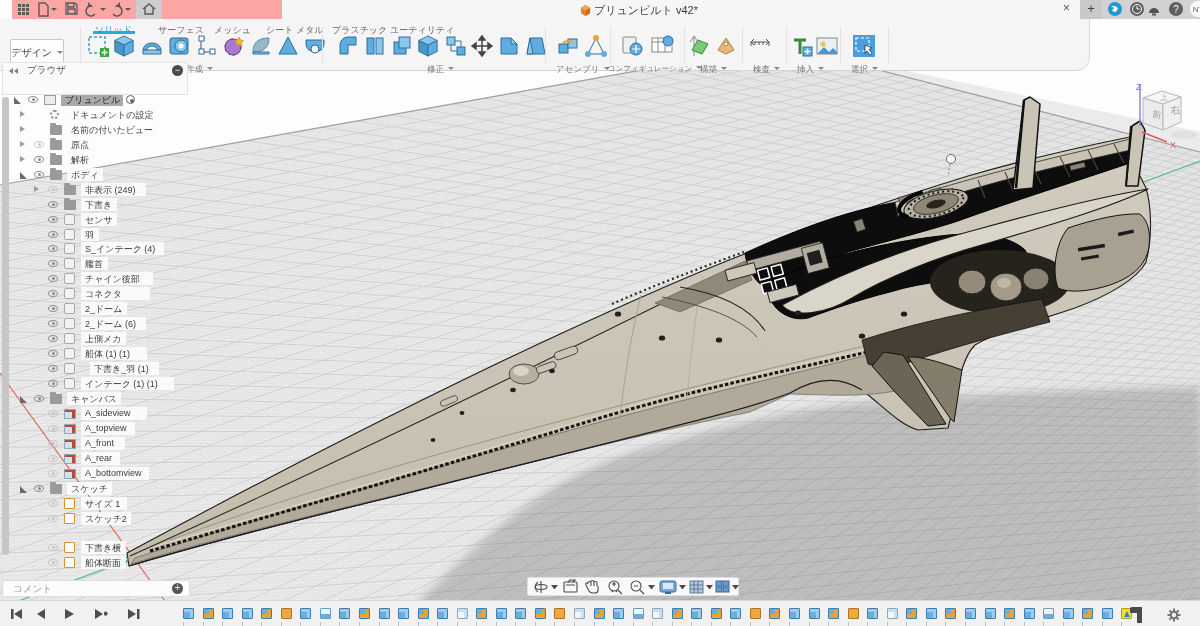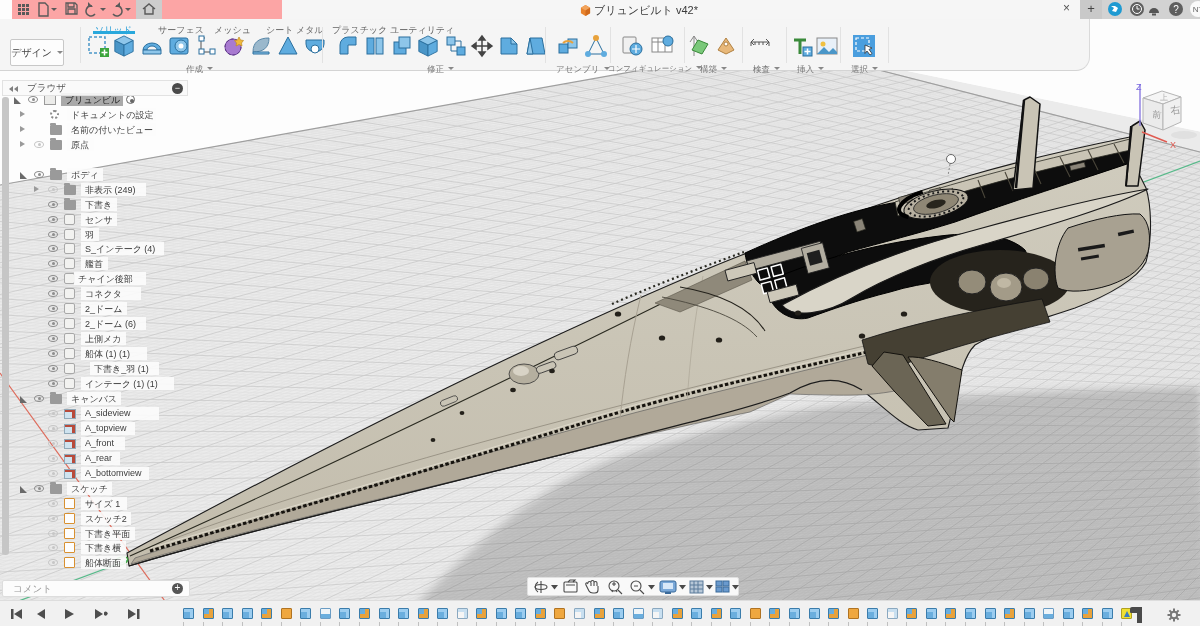--- a/index.html
+++ b/index.html
@@ -17,21 +17,21 @@
 .rtab.act{color:#1f9ad6}
 #solunder{position:absolute;left:93px;top:12px;width:42px;height:3px;background:#29a8dc}
 .glabel{position:absolute;top:45px;font-size:8.5px;color:#777;white-space:nowrap}
 .gsep{position:absolute;top:8px;width:1px;height:36px;background:#e2e2e2}
 .ricon{position:absolute;top:15px}
 .dd{display:inline-block;width:0;height:0;border-left:3px solid transparent;border-right:3px solid transparent;border-top:3.5px solid #888;vertical-align:2px;margin-left:2px}
 
 #vp{position:absolute;left:0;top:0;width:1200px;height:626px}
 
 #browser{position:absolute;left:0;top:0;width:210px;height:600px;pointer-events:none}
-#bhead{position:absolute;left:2px;top:80px;width:186px;height:16px;background:rgba(250,250,250,.92);border:1px solid #e2e2e2;font-size:9.5px;color:#555}
+#bhead{position:absolute;left:2px;top:62px;width:186px;height:33px;background:rgba(250,250,250,.92);border:1px solid #e2e2e2;font-size:9.5px;color:#555}
 #bhead .t{position:absolute;left:24px;top:1px}
 #bhead .mm{position:absolute;right:4px;top:2px;width:11px;height:11px;border-radius:50%;background:#4a4a4a;color:#fff;font-size:9px;line-height:10px;text-align:center}
 .ccl{position:absolute;width:0;height:0;border-top:3.5px solid transparent;border-bottom:3.5px solid transparent;border-right:4.5px solid #808080}
 #scrollgrip{position:absolute;left:2px;top:97px;width:7px;height:458px;background:#c6c6c6;border-radius:3px}
 .trow{position:absolute;left:0;height:15px;width:210px}
 .ar{position:absolute;top:4px;width:0;height:0}
 .ar.col{border-left:5.5px solid #9a9a9a;border-top:3.5px solid transparent;border-bottom:3.5px solid transparent}
 .ar.exp{border-bottom:7px solid #6a6a6a;border-right:7px solid transparent;top:5px}
 .eye{position:absolute;top:4px;width:10px;height:7px;border:1px solid #8d8d8d;border-radius:50%}
 .eye:after{content:"";position:absolute;left:2.5px;top:1px;width:3px;height:3px;border-radius:50%;background:#8d8d8d}
@@ -442,20 +442,26 @@
         <span class="ar col" style="left:20px"></span>
         <span class="tico folder" style="left:50px"></span>
         <span class="tlabel " style="left:67px;width:89px">名前の付いたビュー</span>
       </div>
       <div class="trow" style="top:137px">
         <span class="ar col" style="left:20px"></span>
         <span class="eye eyeoff" style="left:34px"></span>
         <span class="tico folder" style="left:50px"></span>
         <span class="tlabel " style="left:67px;width:27px">原点</span>
       </div>
+      <div class="trow" style="top:152px">
+        <span class="ar col" style="left:20px"></span>
+        <span class="eye eye" style="left:34px"></span>
+        <span class="tico folder" style="left:50px"></span>
+        <span class="tlabel " style="left:67px;width:27px">解析</span>
+      </div>
       <div class="trow" style="top:167px">
         <span class="ar exp" style="left:20px"></span>
         <span class="eye eye" style="left:34px"></span>
         <span class="tico folder" style="left:50px"></span>
         <span class="tlabel " style="left:67px;width:36px">ボディ</span>
       </div>
       <div class="trow" style="top:182px">
         <span class="ar col" style="left:34px"></span>
         <span class="eye eyeoff" style="left:48px"></span>
         <span class="tico folder" style="left:64px"></span>
@@ -482,26 +488,26 @@
         <span class="tlabel " style="left:81px;width:83px">S_インテーク (4)</span>
       </div>
       <div class="trow" style="top:256px">
         <span class="eye eye" style="left:48px"></span>
         <span class="tico cube" style="left:64px"></span>
         <span class="tlabel " style="left:81px;width:27px">艦首</span>
       </div>
       <div class="trow" style="top:271px">
         <span class="eye eye" style="left:48px"></span>
         <span class="tico cube" style="left:64px"></span>
-        <span class="tlabel " style="left:74px;width:72px">チャイン後部</span>
+        <span class="tlabel " style="left:81px;width:72px">チャイン後部</span>
       </div>
       <div class="trow" style="top:286px">
         <span class="eye eye" style="left:48px"></span>
         <span class="tico cube" style="left:64px"></span>
-        <span class="tlabel " style="left:81px;width:60px">コネクタ</span>
+        <span class="tlabel " style="left:81px;width:69px">コネクタ</span>
       </div>
       <div class="trow" style="top:301px">
         <span class="eye eye" style="left:48px"></span>
         <span class="tico cube" style="left:64px"></span>
         <span class="tlabel " style="left:81px;width:46px">2_ドーム</span>
       </div>
       <div class="trow" style="top:316px">
         <span class="eye eye" style="left:48px"></span>
         <span class="tico cube" style="left:64px"></span>
         <span class="tlabel " style="left:81px;width:65px">2_ドーム (6)</span>
@@ -528,21 +534,21 @@
       </div>
       <div class="trow" style="top:391px">
         <span class="ar exp" style="left:20px"></span>
         <span class="eye eye" style="left:34px"></span>
         <span class="tico folder" style="left:50px"></span>
         <span class="tlabel " style="left:67px;width:54px">キャンバス</span>
       </div>
       <div class="trow" style="top:406px">
         <span class="eye eyeoff" style="left:48px"></span>
         <span class="tico img" style="left:64px"></span>
-        <span class="tlabel " style="left:81px;width:78px">A_sideview</span>
+        <span class="tlabel " style="left:81px;width:66px">A_sideview</span>
       </div>
       <div class="trow" style="top:421px">
         <span class="eye eyeoff" style="left:48px"></span>
         <span class="tico img" style="left:64px"></span>
         <span class="tlabel " style="left:81px;width:54px">A_topview</span>
       </div>
       <div class="trow" style="top:451px">
         <span class="eye eyeoff" style="left:48px"></span>
         <span class="tico img" style="left:64px"></span>
         <span class="tlabel " style="left:81px;width:39px">A_rear</span>
@@ -565,25 +571,20 @@
       </div>
       <div class="trow" style="top:496px">
         <span class="eye eyeoff" style="left:48px"></span>
         <span class="tico sk" style="left:64px"></span>
         <span class="tlabel " style="left:81px;width:46px">サイズ 1</span>
       </div>
       <div class="trow" style="top:511px">
         <span class="eye eyeoff" style="left:48px"></span>
         <span class="tico sk" style="left:64px"></span>
         <span class="tlabel " style="left:81px;width:50px">スケッチ2</span>
-      </div>
-      <div class="trow" style="top:526px">
-        <span class="eye eyeoff" style="left:48px"></span>
-        <span class="tico sk" style="left:64px"></span>
-        <span class="tlabel " style="left:81px;width:54px">下書き平面</span>
       </div>
       <div class="trow" style="top:540px">
         <span class="eye eyeoff" style="left:48px"></span>
         <span class="tico sk" style="left:64px"></span>
         <span class="tlabel " style="left:81px;width:45px">下書き横</span>
       </div>
       <div class="trow" style="top:555px">
         <span class="eye eyeoff" style="left:48px"></span>
         <span class="tico sk" style="left:64px"></span>
         <span class="tlabel " style="left:81px;width:45px">船体断面</span>

